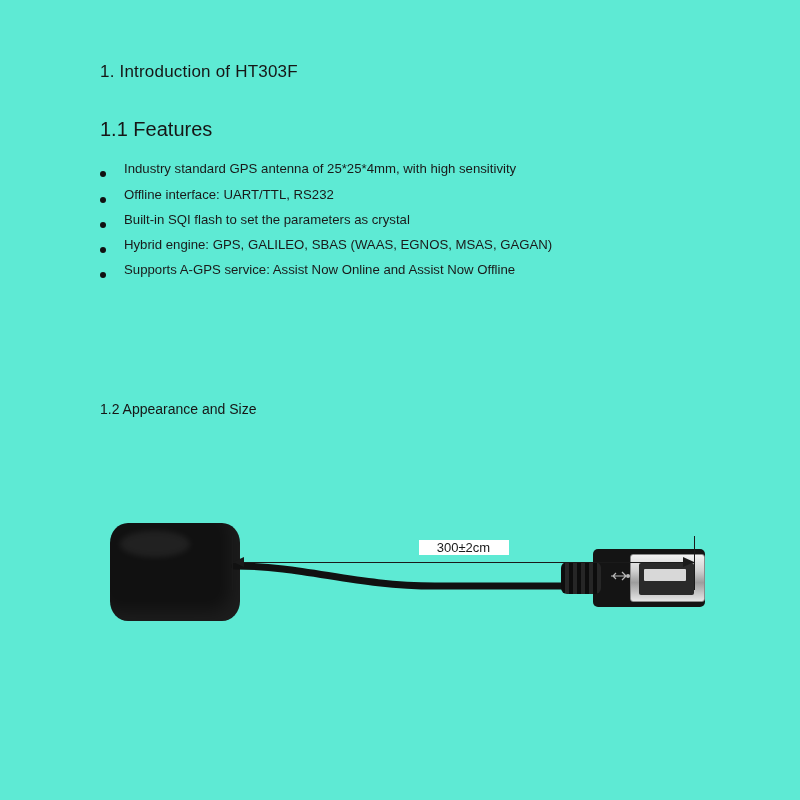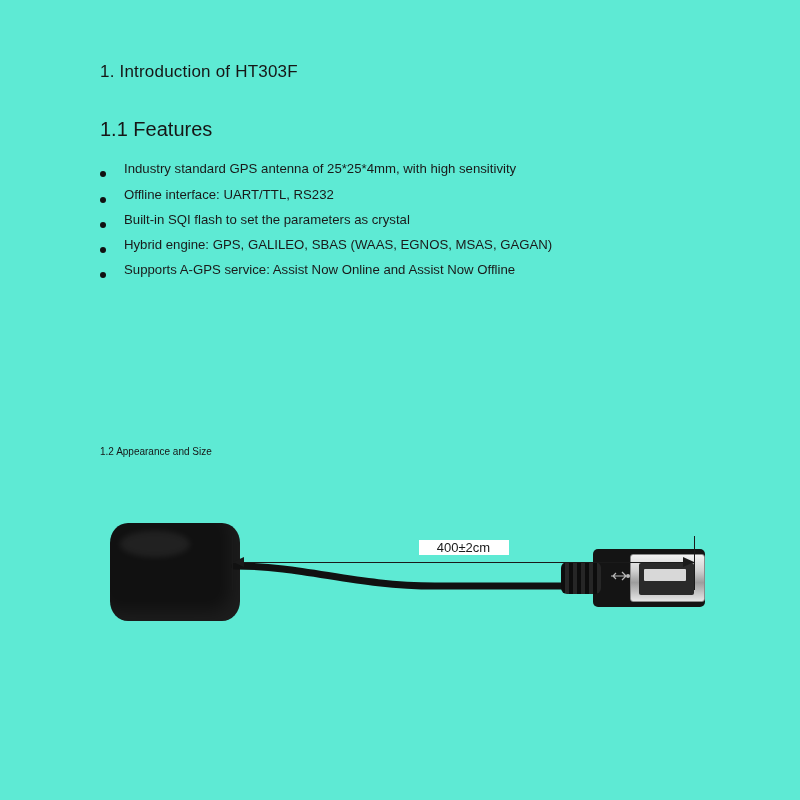--- a/index.html
+++ b/index.html
@@ -75,24 +75,23 @@
     line-height: 17px;
     color: #1a1a1a;
     white-space: nowrap;
     padding-top: 1px;
   }
 
   .sub-title-2 {
     position: absolute;
     left: 100px;
     top: 401px;
-    font-size: 10px;
+    font-size: 14px;
     font-weight: 400;
     color: #161616;
-    margin-top: 45px;
   }
 
   
   .figure {
     position: absolute;
     left: 95px;
     top: 500px;
     width: 620px;
     height: 180px;
   }
@@ -317,18 +316,18 @@
       </svg>
       <div class="usb-metal"></div>
     </div>
 
     <div class="dim">
       <div class="dim-tick left"></div>
       <div class="dim-tick right"></div>
       <div class="dim-line"></div>
       <div class="arrow left"></div>
       <div class="arrow right"></div>
-      <div class="dim-label">400±2cm</div>
+      <div class="dim-label">300±2cm</div>
     </div>
 
   </div>
 
 </div>
 
 </body></html>

